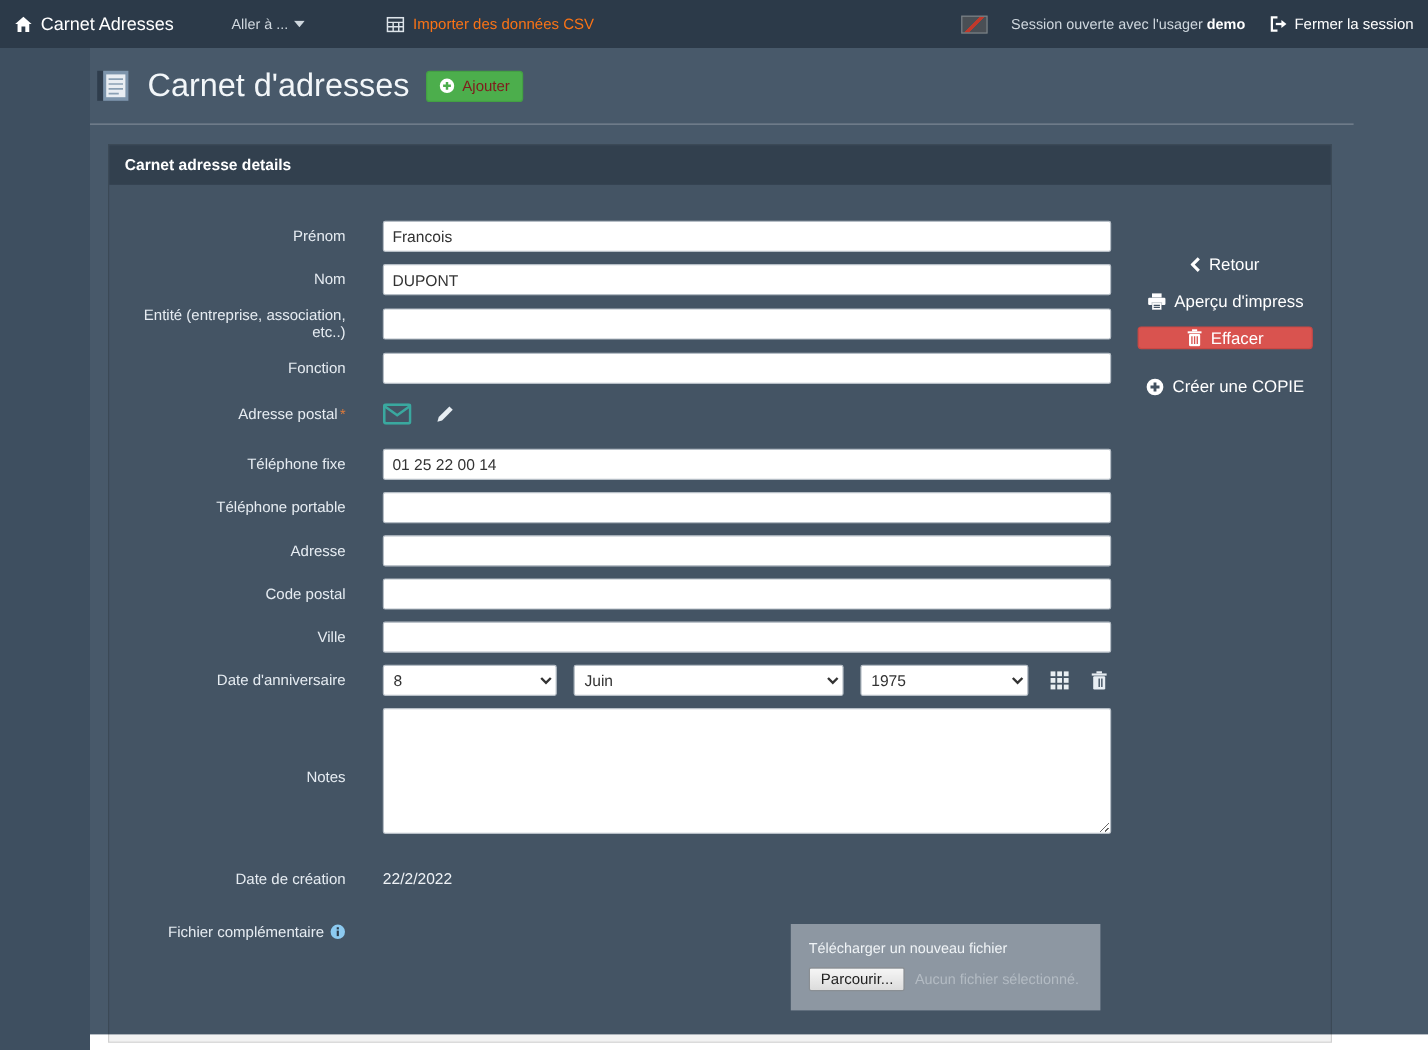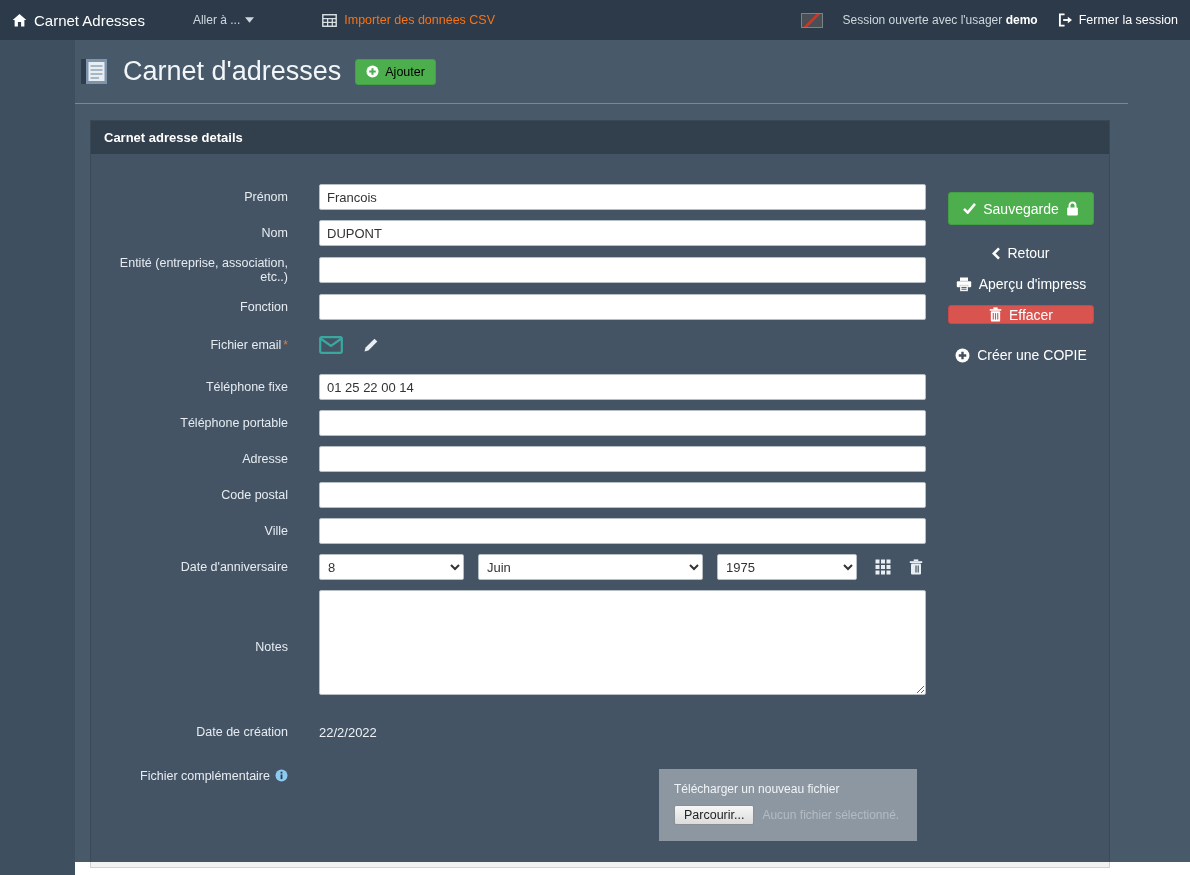--- a/index.html
+++ b/index.html
@@ -31,21 +31,21 @@
   
   .left-rail { position:absolute; top:40px; left:0; width:75px; bottom:0; background:#3e4f60; }
   .footer-strip { position:absolute; left:75px; right:0; bottom:0; height:13px; background:#ffffff; }
   .main { margin-left:75px; position:relative; }
 
   
   .page-header { display:flex; align-items:center; padding:16px 0 8px 4px; }
   .page-title { color:#f2f6f9; font-size:27px; font-weight:400; margin-left:14px; }
   .btn-add {
     margin-left:14px; height:26px; padding:0 10px; background:#4cae4c; border:1px solid #43a043;
-    border-radius:3px; color:#000000; font-size:12.5px; display:flex; align-items:center; gap:6px; cursor:pointer;
+    border-radius:3px; color:#7f1d1d; font-size:12.5px; display:flex; align-items:center; gap:6px; cursor:pointer;
   }
   .divider { border-top:1px solid rgba(255,255,255,0.28); margin:8px 62px 0 0; }
 
   
   .panel { margin:16px 80px 0 15px; border:1px solid rgba(0,0,0,0.18); }
   .panel-header { background:#32404e; padding:9px 13px; font-weight:bold; font-size:13px; color:#fff; }
   .panel-body { background:rgba(0,0,0,0.05); padding:30px 0 16px 0; position:relative; min-height:672px; }
 
   
   .f-row { display:flex; align-items:center; margin-bottom:10px; }
@@ -227,21 +227,21 @@
 
       <div class="f-row">
         <label class="f-label">Fonction</label>
         <div class="f-field">
           <input class="text" type="text" value="" style="">
         </div>
       </div>
 
       <div class="f-row row-email">
         <label class="f-label">
-          <span>Fichier email</span><span class="req">*</span>
+          <span>Adresse postal</span><span class="req">*</span>
         </label>
         <div class="f-field email-icons">
           <span class="icon-btn">
             <svg width="24" height="18" viewBox="0 0 24 18">
               <rect x="1.2" y="1.2" width="21.6" height="15.6" rx="1.5" fill="none" stroke="#3aa89f" stroke-width="2.2"></rect>
               <path d="M1.5 2.5 L12 10 L22.5 2.5" fill="none" stroke="#3aa89f" stroke-width="2.2"></path>
             </svg>
           </span>
           <span class="icon-btn">
             <svg width="16" height="16" viewBox="0 0 16 16">
@@ -354,34 +354,20 @@
             <div class="upload-title">Télécharger un nouveau fichier</div>
             <div class="upload-row">
               <button class="btn-browse">Parcourir...</button>
               <span class="no-file">Aucun fichier sélectionné.</span>
             </div>
           </div>
         </div>
       </div>
 
       <div class="actions">
-        <button class="btn-save">
-          <span>
-            <svg width="13" height="11" viewBox="0 0 14 12">
-                <path d="M1 6.5 L5 10.5 L13 1" stroke="#ffffff" stroke-width="2.8" fill="none"></path>
-              </svg>
-          </span>
-          <span>Sauvegarde</span>
-          <span>
-            <svg width="13" height="15" viewBox="0 0 12 14">
-              <path d="M3.2 6.5 V4.2 a2.8 2.8 0 0 1 5.6 0 V6.5" stroke="#ffffff" stroke-width="1.8" fill="none"></path>
-              <rect x="1" y="6" width="10" height="7.5" rx="1" fill="#ffffff"></rect>
-            </svg>
-          </span>
-        </button>
 
         <div class="act-link lnk-back">
           <span>
             <svg width="8" height="13" viewBox="0 0 8 12">
                 <path d="M7 0.8 L1.8 6 L7 11.2" stroke="#ffffff" stroke-width="2.6" fill="none"></path>
               </svg>
           </span>
           <span>Retour</span>
         </div>
 

